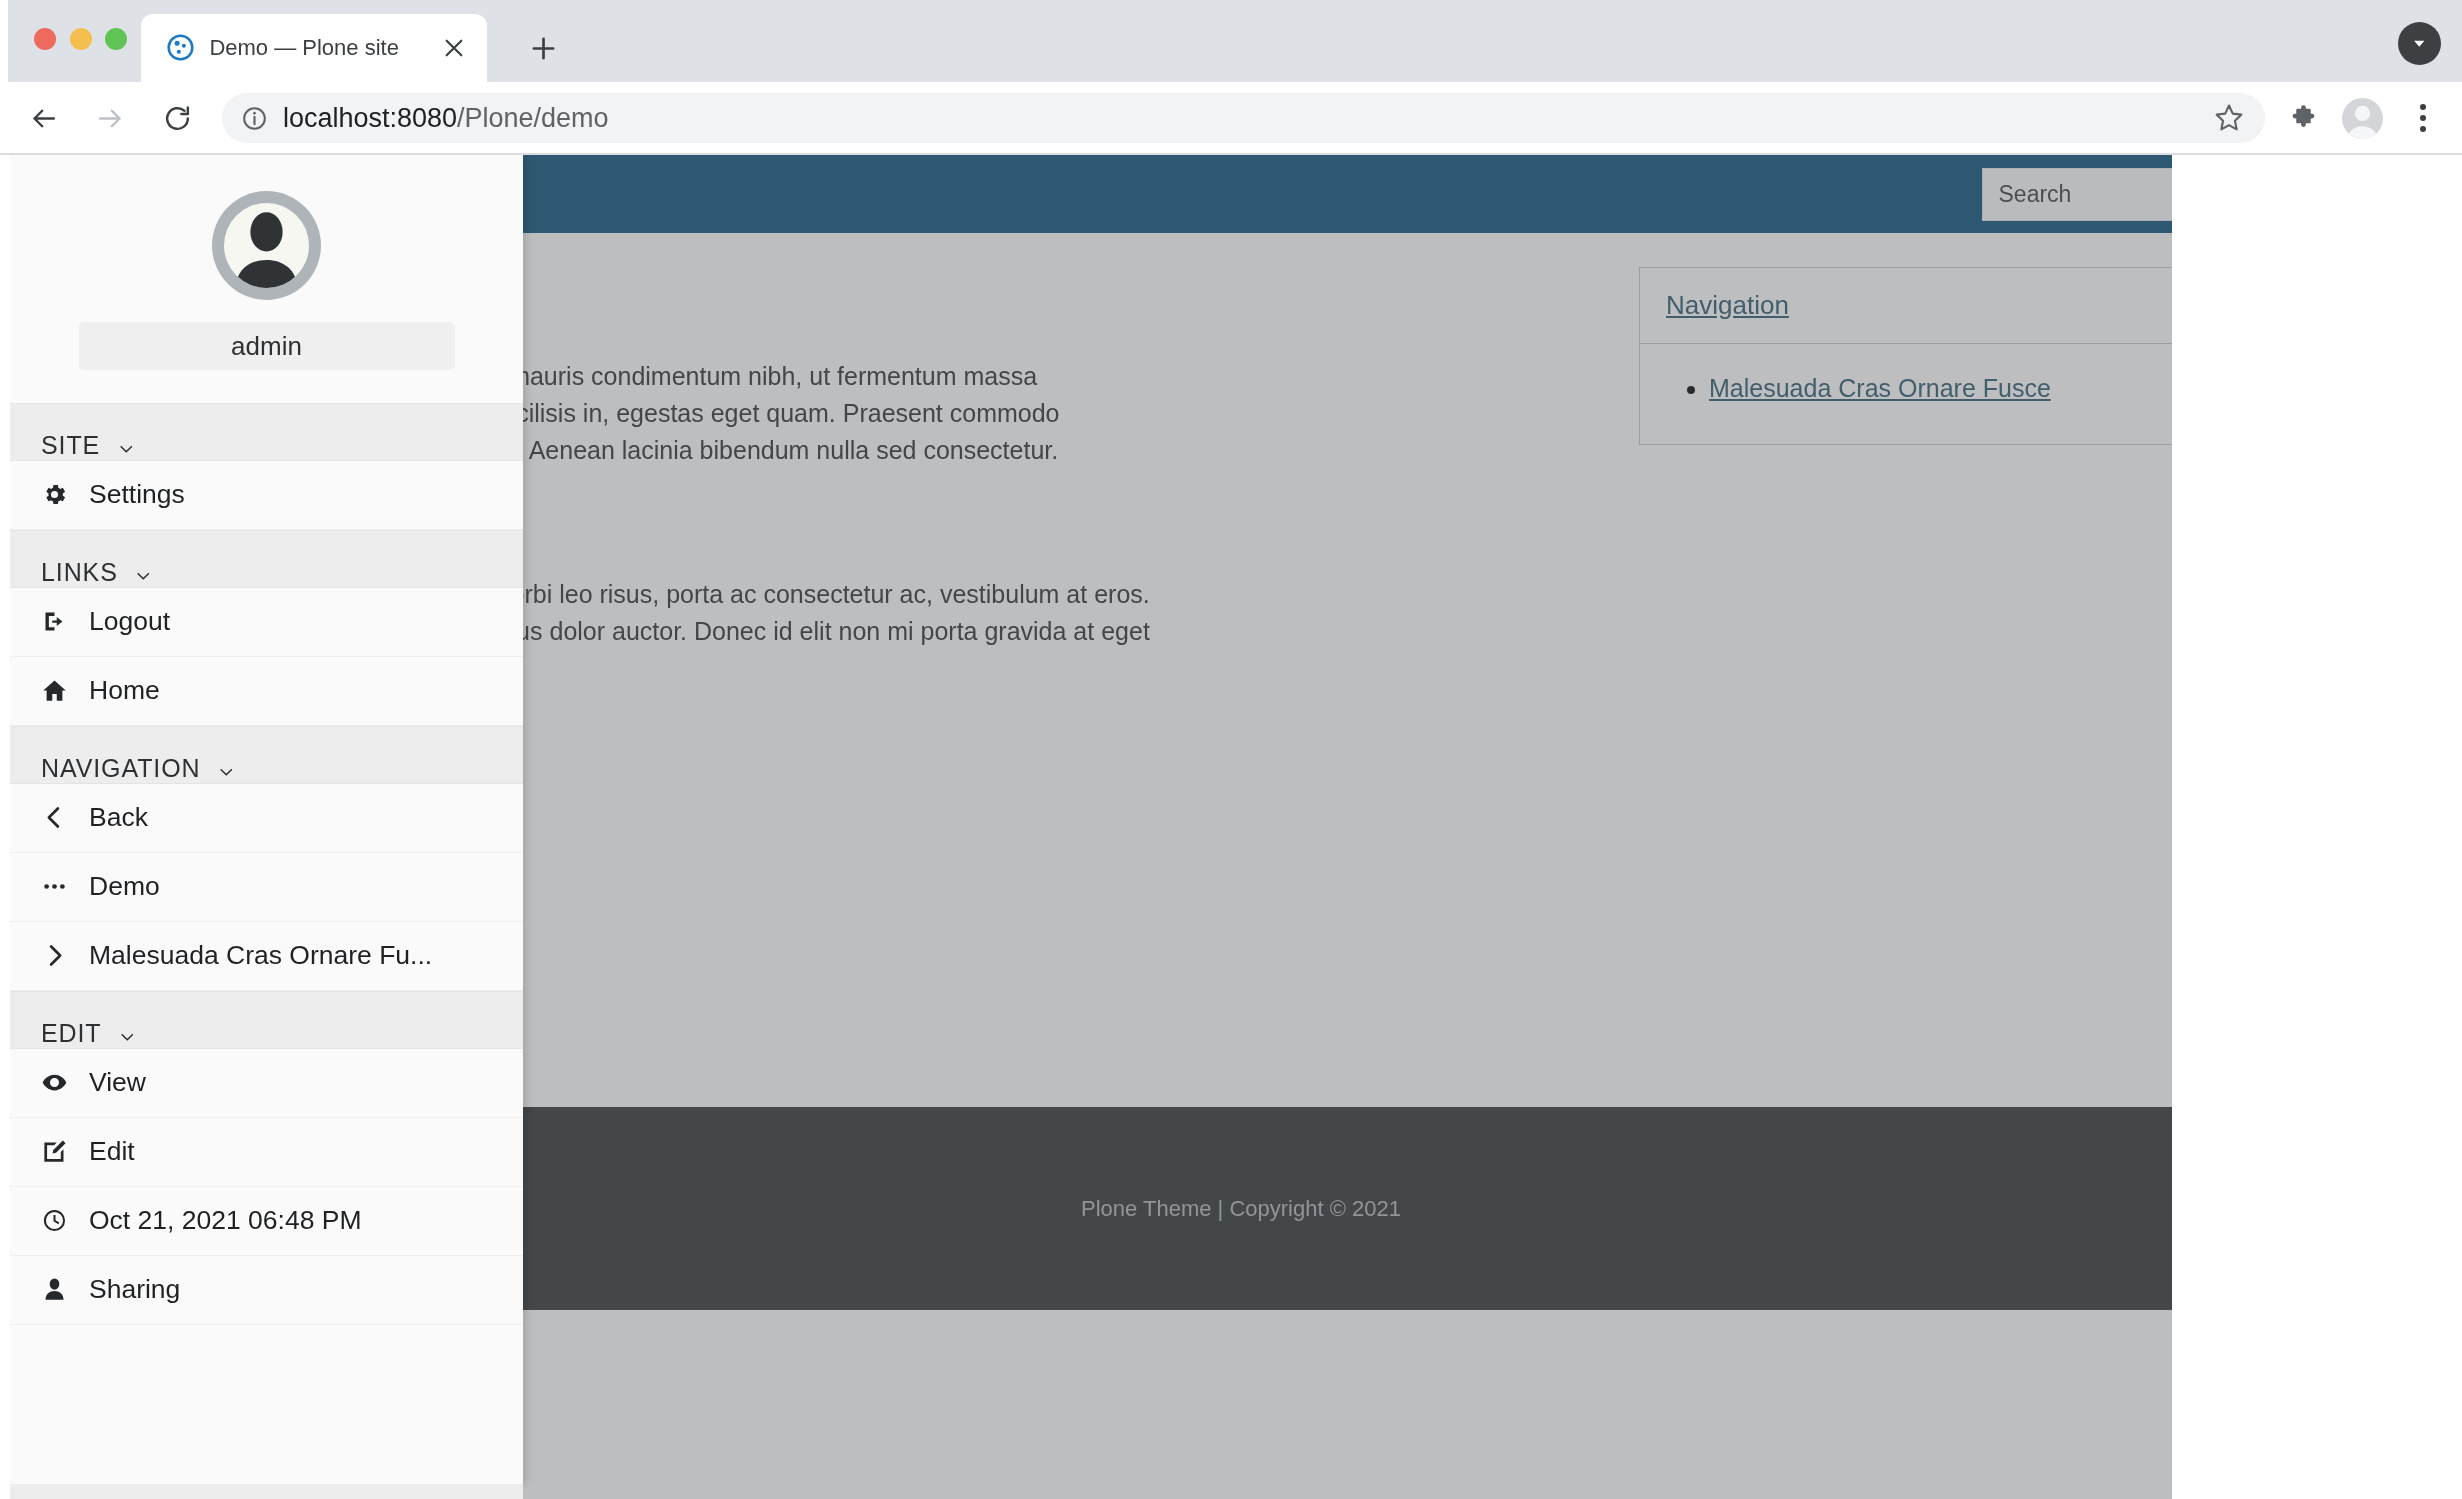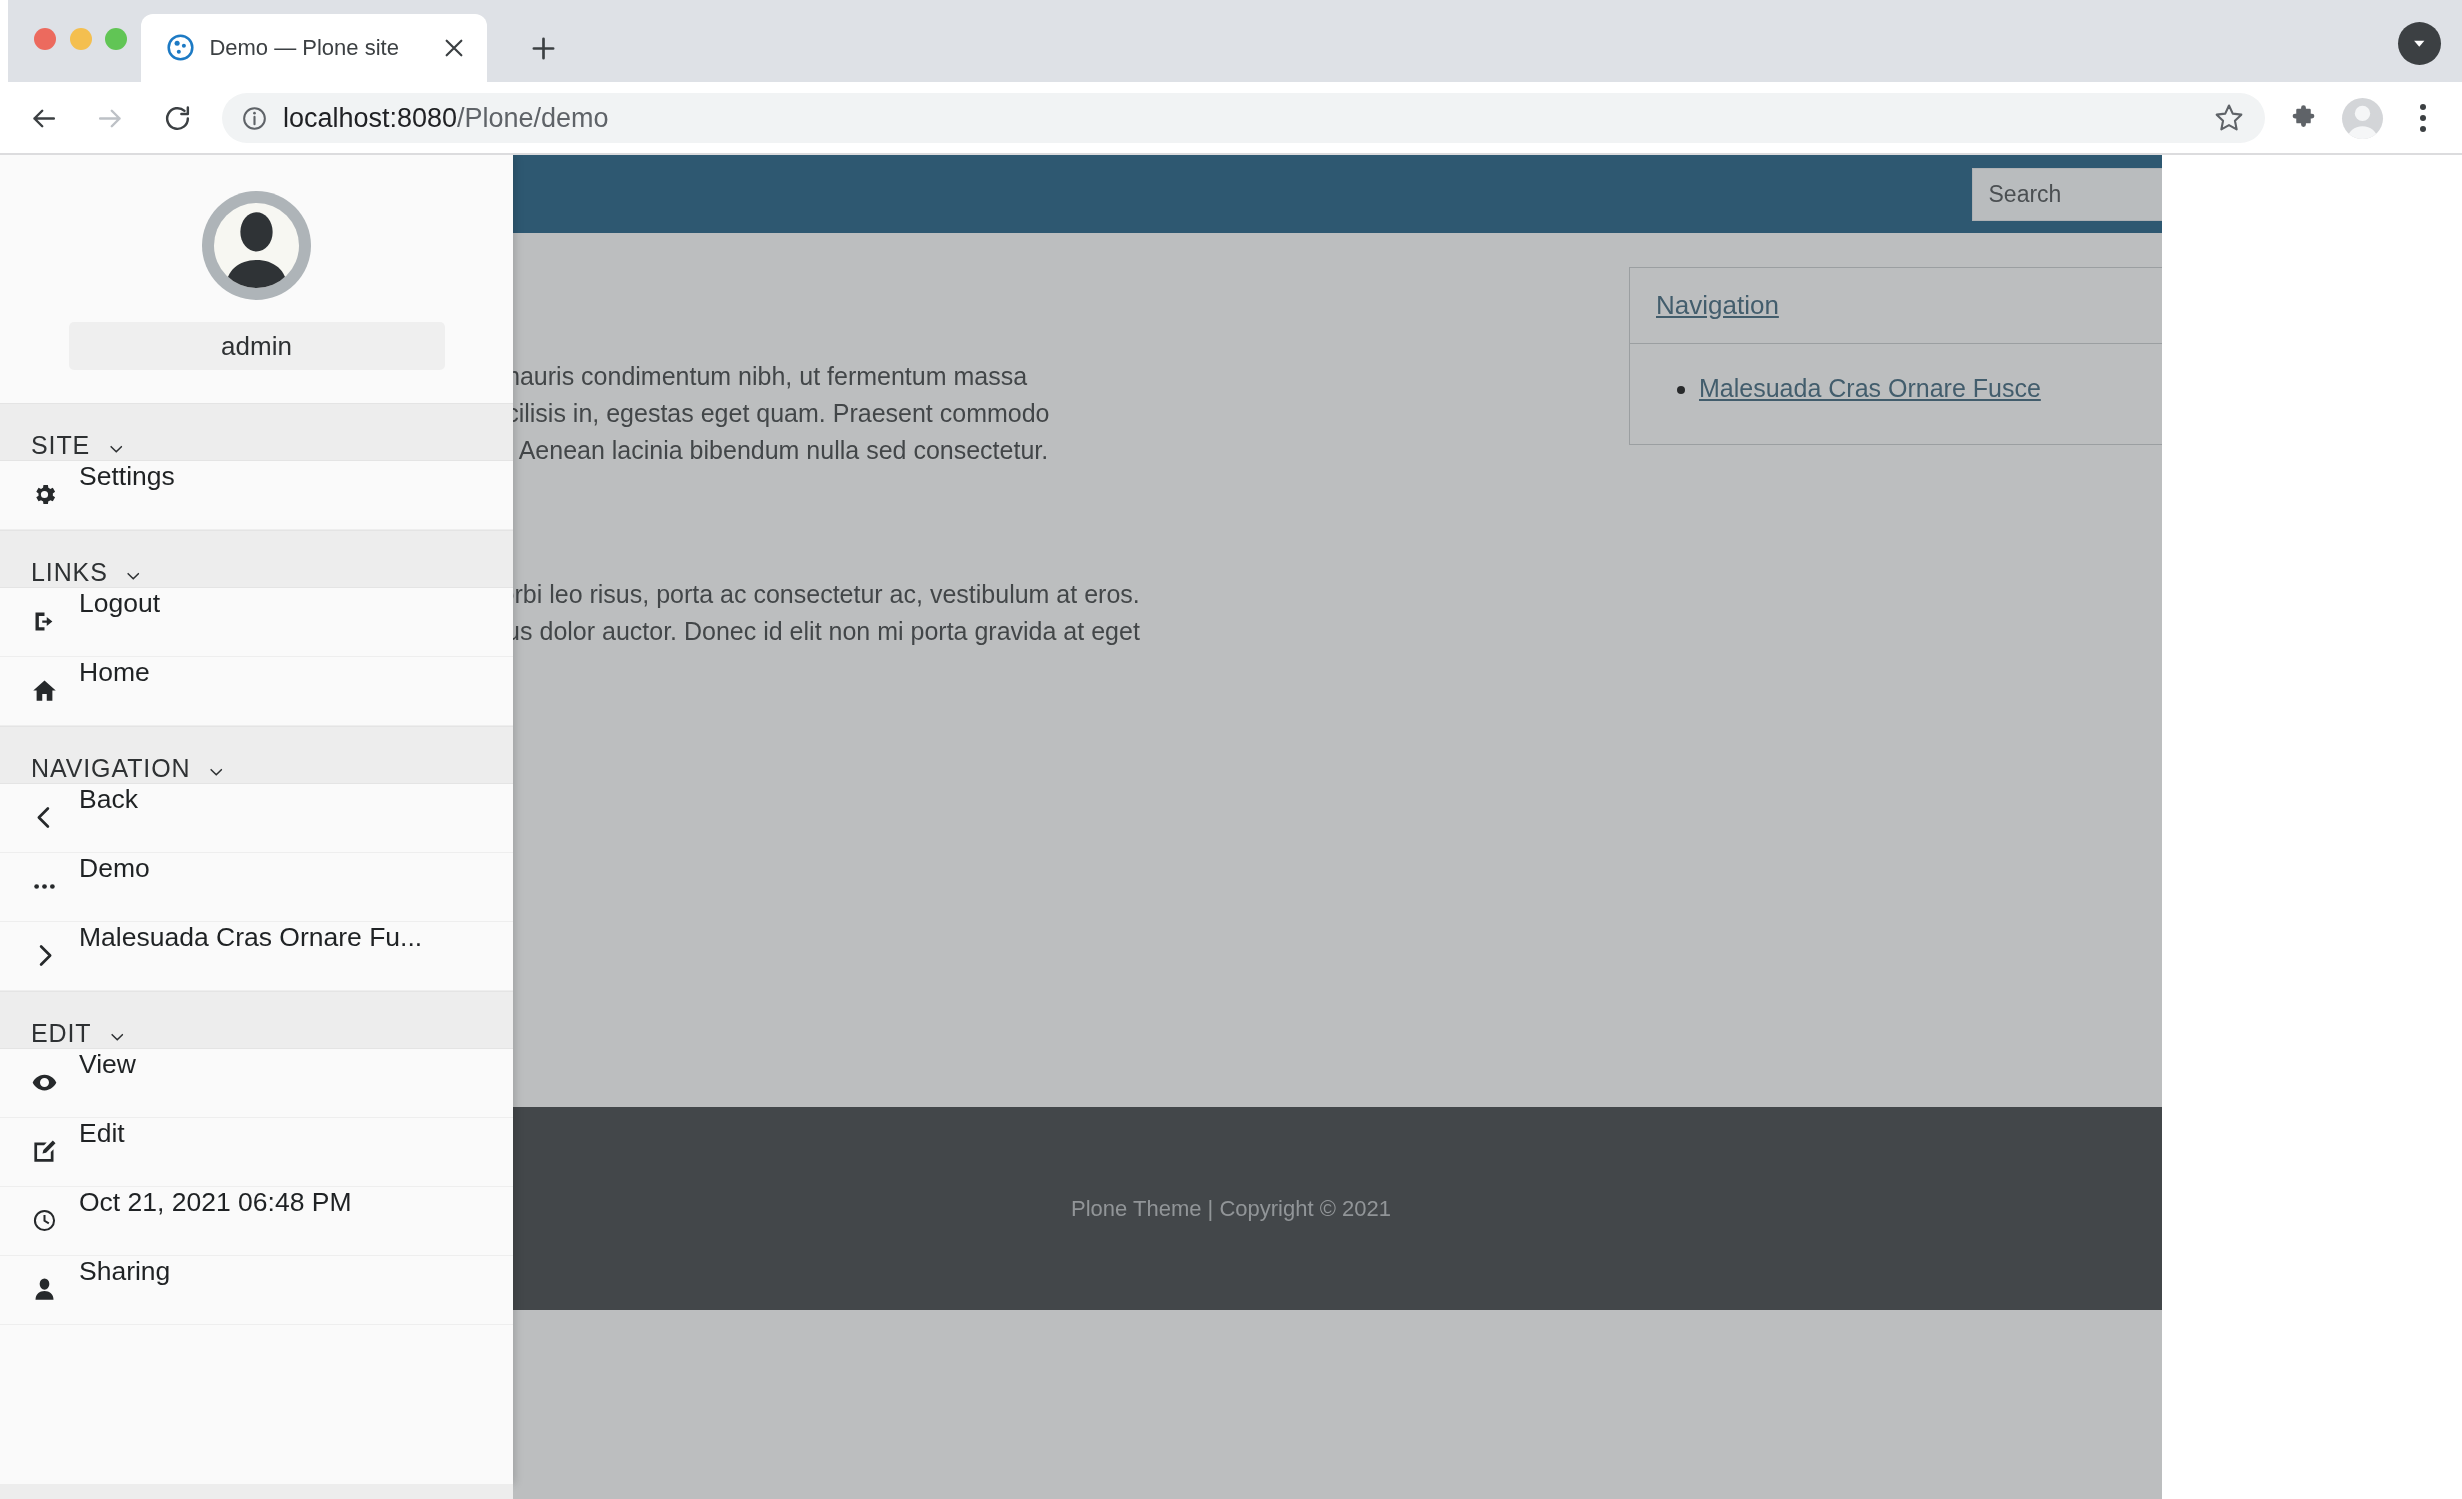--- a/index.html
+++ b/index.html
@@ -99,21 +99,21 @@
     display: flex; flex-direction: column; align-items: center; gap: 5.1px;
   }
   .kebab i { width: 6px; height: 6px; border-radius: 50%; background: #3c4043; display:block; }
   .chrome-divider {
     position: absolute; left: 0; top: 153px; width: 2462px; height: 1.7px;
     background: #dcdcde;
   }
 
   
   .viewport {
-    position: absolute; left: 0; top: 155px; width: 2162px; height: 1345px;
+    position: absolute; left: 10px; top: 155px; width: 2162px; height: 1345px;
     overflow: hidden; background: #0ea5e9;
   }
 
   
   .site { position: absolute; inset: 0; background: #ffffff; }
 
   .navbar {
     position: absolute; left: 0; top: 0; width: 2462px; height: 78px;
     background: #2e5871;
     display: flex; align-items: center;
@@ -214,21 +214,21 @@
     display: flex; align-items: flex-end; padding-left: 31px;
     border-top: 0.9px solid #e4e4e4; border-bottom: 0.9px solid #e4e4e4;
     font-size: 25px; letter-spacing: 0.9px; color: #2e3133;
     font-weight: 400;
   }
   .sec-header .caret { margin-left: 15.4px; display: flex; align-items: center; }
   .sec-header .caret svg { width: 20.5px; height: 20.5px; }
 
   .sb-item {
     height: 69px; background: #fafafa;
-    display: flex; padding-left: 31px;
+    display: flex; align-items: center; padding-left: 31px;
     border-bottom: 0.9px solid #eeeeee;
     font-size: 26.5px; color: #1f2224;
   }
   .sb-icon {
     width: 36px; flex: 0 0 36px; display: flex; align-items: center;
     justify-content: flex-start;
   }
   .sb-icon svg { width: 27px; height: 27px; fill: #26292b; }
   .sb-label {
     margin-left: 12px; white-space: nowrap; overflow: hidden;

